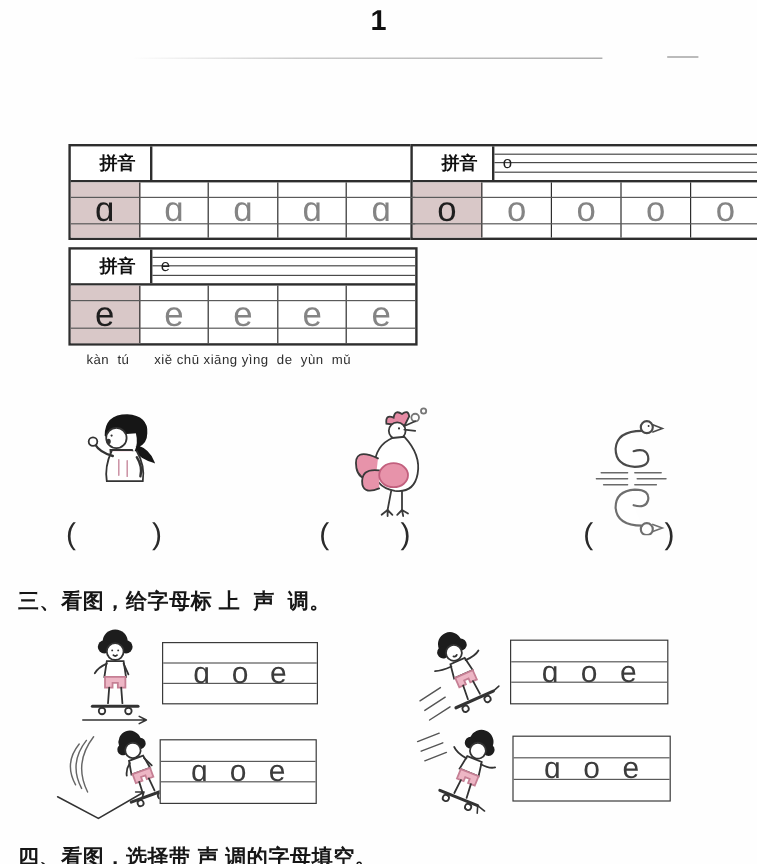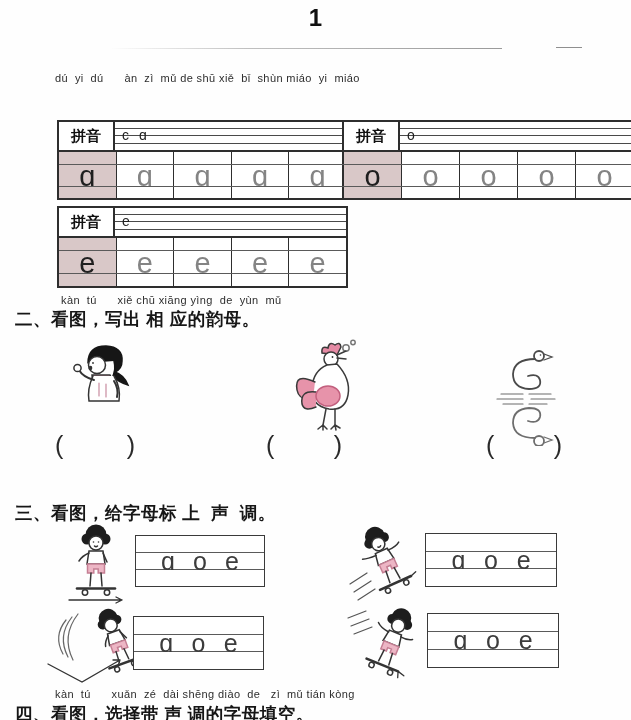--- a/index.html
+++ b/index.html
@@ -9,21 +9,21 @@
   
   .title{top:4px;left:0;right:0;display:flex;justify-content:center;align-items:baseline;gap:18px;
          font-size:24px;font-weight:700;color:#101010;}
   .title .letters{letter-spacing:9px;}
   .scan-line{height:1px;background:linear-gradient(90deg,rgba(160,160,160,0),rgba(140,140,140,.55) 35%,#9a9a9a);}
   
   .pinyin-line{font-size:11px;color:#2d2d2d;white-space:pre;letter-spacing:.4px;}
   .heading{font-size:17.5px;font-weight:700;color:#161616;white-space:pre;letter-spacing:.5px;}
   
   .ptable{border:2px solid #2e2e2e;background:#fff;}
-  .pt-head{display:flex;height:28px;border-bottom:2px solid #2e2e2e;}
+  .pt-head{display:flex;height:28px;border-bottom:2px solid #2e2e2e;padding-left:12px;}
   .pt-label{width:54px;border-right:2px solid #2e2e2e;display:flex;align-items:center;justify-content:center;
             font-weight:700;font-size:15px;color:#101010;}
   .pt-guide{flex:1;position:relative;}
   .pt-guide .gl{position:absolute;left:0;right:0;border-top:1px solid #4a4a4a;}
   .g-text{position:absolute;left:7px;top:47%;transform:translateY(-50%);font-size:14px;color:#1f1f1f;
           letter-spacing:3px;z-index:2;line-height:1;}
   .pt-row{display:flex;height:46px;position:relative;}
   .pt-row .gl2{position:absolute;left:0;right:0;border-top:1px solid #5a5a5a;z-index:1;pointer-events:none;}
   .cell{flex:1;border-right:1.6px solid #2e2e2e;position:relative;}
   .cell:last-child{border-right:none;}
@@ -45,31 +45,24 @@
 <body>
 
 <div id="page">
 
   <div class="abs title">
     <span>1</span>
   </div>
   <div class="abs scan-line" style="left:110px;top:48px;width:392px;"></div>
   <div class="abs" style="left:556px;top:47px;width:26px;height:1px;background:#8f8f8f;"></div>
 
-  <div class="abs pinyin-line" style="left:55px;top:72px;">dú  yi  dú      àn  zì  mǔ de shū xiě  bǐ  shùn miáo  yi  miáo</div>
 
   <div class="abs ptable" style="left:57px;top:120px;width:287px;">
     <div class="pt-head">
       <div class="pt-label">拼音</div>
-      <div class="pt-guide">
-        <i class="gl" style="top:22%"></i>
-          <i class="gl" style="top:48%"></i>
-          <i class="gl" style="top:74%"></i>
-        <span class="g-text">c ɑ</span>
-      </div>
     </div>
     <div class="pt-row">
       <i class="gl2" style="top:26%"></i>
         <i class="gl2" style="top:73%"></i>
       <div class="cell model">
           <span>ɑ</span>
         </div>
       <div class="cell">
           <span>ɑ</span>
         </div>
@@ -140,22 +133,21 @@
         </div>
       <div class="cell">
           <span>e</span>
         </div>
       <div class="cell">
           <span>e</span>
         </div>
     </div>
   </div>
 
-  <div class="abs pinyin-line" style="left:49px;top:294px;padding-left:12px;">kàn  tú      xiě chū xiāng yìng  de  yùn  mǔ</div>
-  <div class="abs heading" style="left:15px;top:307px;">二、看图，写出 相 应的韵母。</div>
+  <div class="abs pinyin-line" style="left:60px;top:294px;padding-left:12px;">kàn  tú      xiě chū xiāng yìng  de  yùn  mǔ</div>
 
   <div class="abs" style="left:66px;top:341px;">
     <svg width="80" height="94" viewBox="0 0 80 94">
       <g fill="none" stroke="#333" stroke-width="1.5" stroke-linecap="round">
         <path d="M22 22 Q22 5 40 5 Q57 6 56 20 Q56 28 49 31 Q58 34 62 44 Q52 41 47 35 Q50 28 48 20" fill="#161616" stroke="#161616"></path>
         <circle cx="31" cy="24" r="8.5" fill="#fff"></circle>
         <circle cx="27" cy="22" r="0.9" fill="#333" stroke="none"></circle>
         <ellipse cx="24.5" cy="27" rx="1.8" ry="2.3" fill="#333" stroke="none"></ellipse>
         <path d="M26 34 L44 34 L49 45 L38 41 L27 46 Z" fill="#e7a5ba"></path>
         <path d="M27 35 Q21 48 23 60 L53 60 Q55 47 48 35" fill="#fff"></path>
@@ -214,21 +206,21 @@
   </div>
   <div class="abs paren-pair" style="left:266px;top:431px;width:76px;">
     <span>(</span>
     <span>)</span>
   </div>
   <div class="abs paren-pair" style="left:486px;top:431px;width:76px;">
     <span>(</span>
     <span>)</span>
   </div>
 
-  <div class="abs heading" style="left:15px;top:489px;margin-top:12px;">三、看图，给字母标 上  声  调。</div>
+  <div class="abs heading" style="left:15px;top:489px;">三、看图，给字母标 上  声  调。</div>
 
   <div class="abs" style="left:56px;top:522px;">
     <svg width="80" height="84" viewBox="0 0 80 84">
       <g fill="none" stroke="#333" stroke-width="1.5" stroke-linecap="round">
         <circle cx="40" cy="13" r="10.5" fill="#1d1d1d" stroke="none"></circle>
         <circle cx="31" cy="17" r="5.5" fill="#1d1d1d" stroke="none"></circle>
         <circle cx="49" cy="17" r="5.5" fill="#1d1d1d" stroke="none"></circle>
         <circle cx="40" cy="21" r="7" fill="#fff"></circle>
         <circle cx="37.5" cy="20" r="0.8" fill="#333" stroke="none"></circle>
         <circle cx="42.5" cy="20" r="0.8" fill="#333" stroke="none"></circle>
@@ -345,16 +337,15 @@
   <div class="tone-grid" style="left:427px;top:613px;width:130px;height:53px;">
     <i class="gl" style="top:32%"></i>
       <i class="gl" style="top:66%"></i>
     <div class="letters">
       <span>ɑ</span>
         <span>o</span>
         <span>e</span>
     </div>
   </div>
 
-  <div class="abs pinyin-line" style="left:55px;top:688px;">kàn  tú      xuǎn  zé  dài shēng diào  de   zì  mǔ tián kòng</div>
   <div class="abs heading" style="left:15px;top:702px;">四、看图，选择带 声 调的字母填空。</div>
 
 </div>
 
 </body></html>

